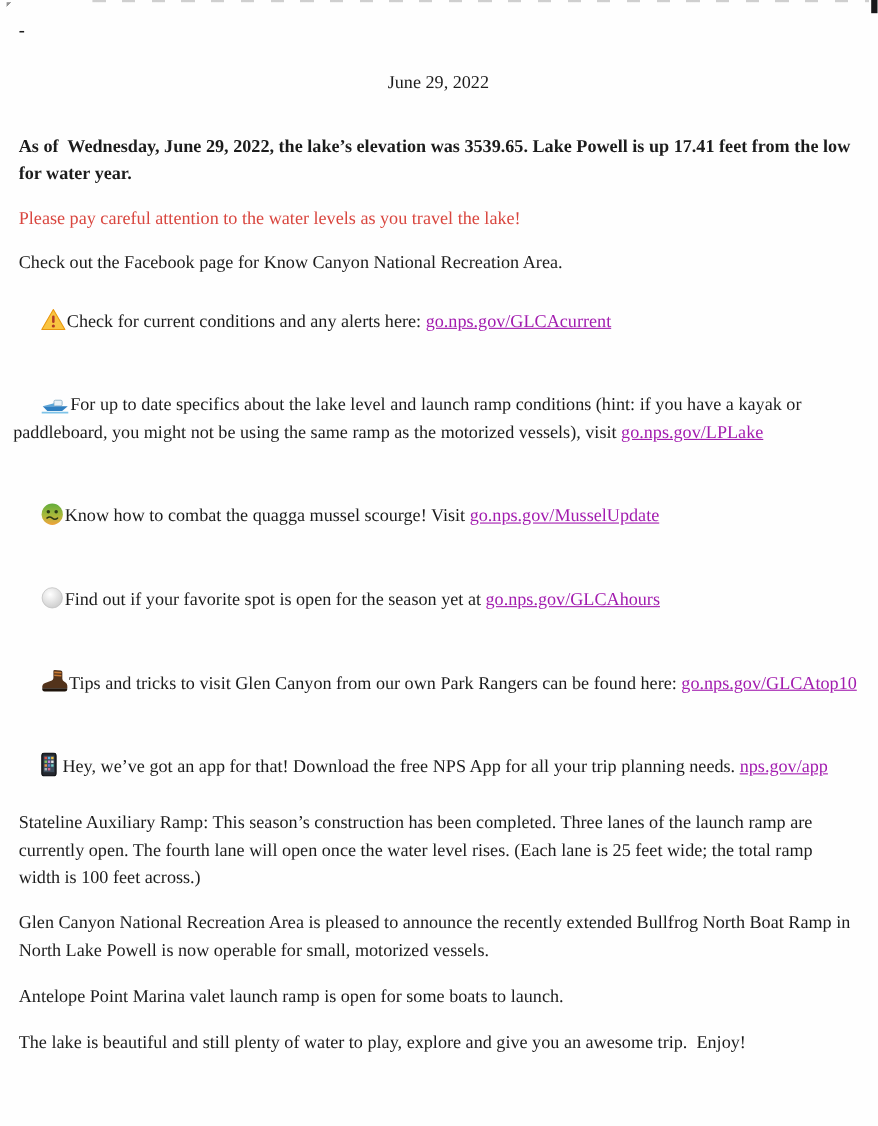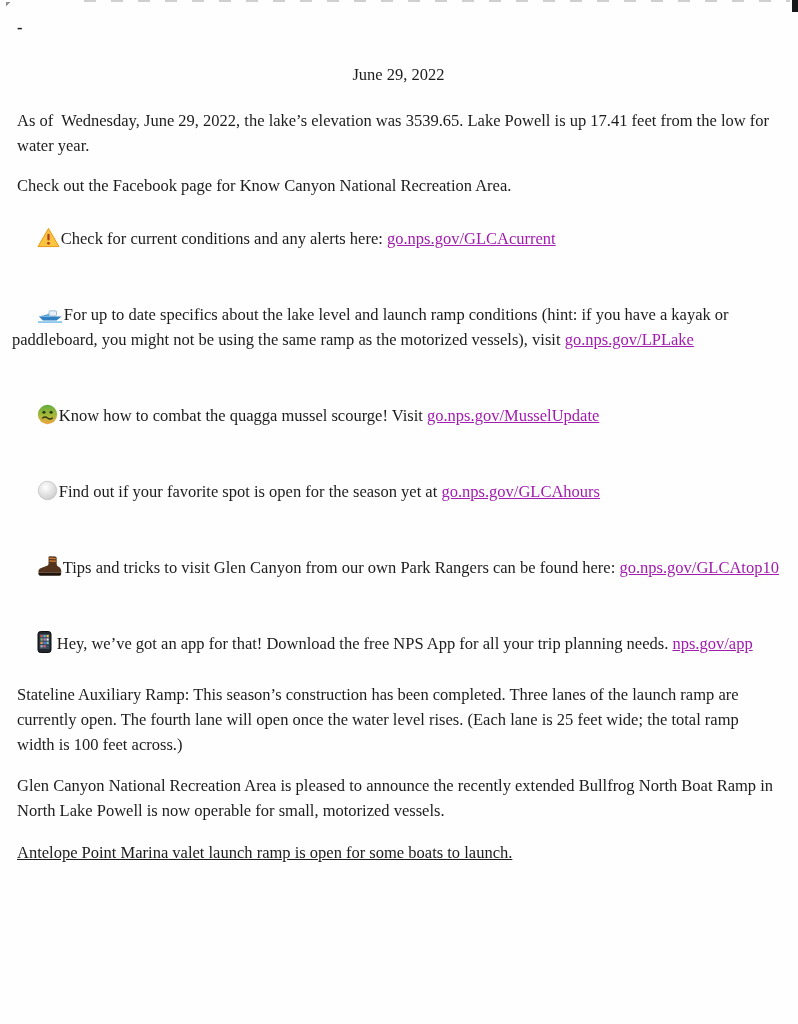--- a/index.html
+++ b/index.html
@@ -22,51 +22,52 @@
     background: repeating-linear-gradient(90deg,
       rgba(130,130,130,.38) 0 12px, rgba(0,0,0,0) 12px 27px);
   }
   .corner-mark { position: absolute; top: 0; right: 0; width: 6px; height: 12px; background: #17181a; }
   .speck-mark { position: absolute; top: 2px; left: 6px; width: 5px; height: 5px;
     background: linear-gradient(135deg, #777 40%, transparent 41%); opacity: .8; }
 
   p { margin: 0; white-space: pre-wrap; }
   .stray-dash { margin-top: 21px; font-weight: 700; line-height: 14px; }
   .date-line { margin-top: 27px; text-align: center; }
-  .intro-para { margin-top: 21px; }
+  .intro-para { margin-top: 33px; font-weight: bold; }
   .alert-para { margin-top: 16px; color: #d9463f; }
   .facebook-para { margin-top: 15px; }
   .questions-para { margin-top: 12px; }
 
   .bullet-list { margin-top: 3px; }
   .bullet { margin: 0 0 1px -5px; white-space: pre-wrap; }
   .bullet .icon { display: inline-block; vertical-align: -4px; line-height: 0; margin-right: 1px; }
   .bullet .icon svg { display: block; }
 
   a.doc-link { color: #a21caf; text-decoration: underline; cursor: pointer; }
 
   .stateline-para { }
   .bullfrog-para { margin-top: 16px; }
-  .antelope-para { margin-top: 17px; text-decoration: underline; }
+  .antelope-para { margin-top: 17px; }
   .closing-para { margin-top: 17px; }
 </style>
 </head>
 <body>
 
 <div class="page">
   <div class="top-smudge"></div>
   <div class="corner-mark"></div>
   <div class="speck-mark"></div>
 
   <p class="stray-dash">-</p>
 
   <p class="date-line">June 29, 2022</p>
 
   <p class="intro-para">As of  Wednesday, June 29, 2022, the lake’s elevation was 3539.65. Lake Powell is up 17.41 feet from the low for water year.</p>
 
+  <p class="alert-para">Please pay careful attention to the water levels as you travel the lake!</p>
 
   <p class="facebook-para">Check out the Facebook page for Know Canyon National Recreation Area.</p>
 
 
   <div class="bullet-list">
 
     <div class="bullet">
       <span class="icon"><svg width="23" height="21" viewBox="0 0 24 22">
         <path d="M12 1.5 L23 20.5 L1 20.5 Z" fill="#f9c440" stroke="#e9960e" stroke-width="1" stroke-linejoin="round"></path>
         <rect x="10.8" y="7.2" width="2.4" height="7" rx="1.2" fill="#b23a26"></rect>
@@ -138,14 +139,15 @@
     </div>
 
   </div>
 
   <p class="stateline-para">Stateline Auxiliary Ramp: This season’s construction has been completed. Three lanes of the launch ramp are currently open. The fourth lane will open once the water level rises. (Each lane is 25 feet wide; the total ramp width is 100 feet across.)</p>
 
   <p class="bullfrog-para">Glen Canyon National Recreation Area is pleased to announce the recently extended Bullfrog North Boat Ramp in North Lake Powell is now operable for small, motorized vessels.</p>
 
   <p class="antelope-para">Antelope Point Marina valet launch ramp is open for some boats to launch.</p>
 
+  <p class="closing-para">The lake is beautiful and still plenty of water to play, explore and give you an awesome trip.  Enjoy!</p>
 
 </div>
 
 </body></html>

